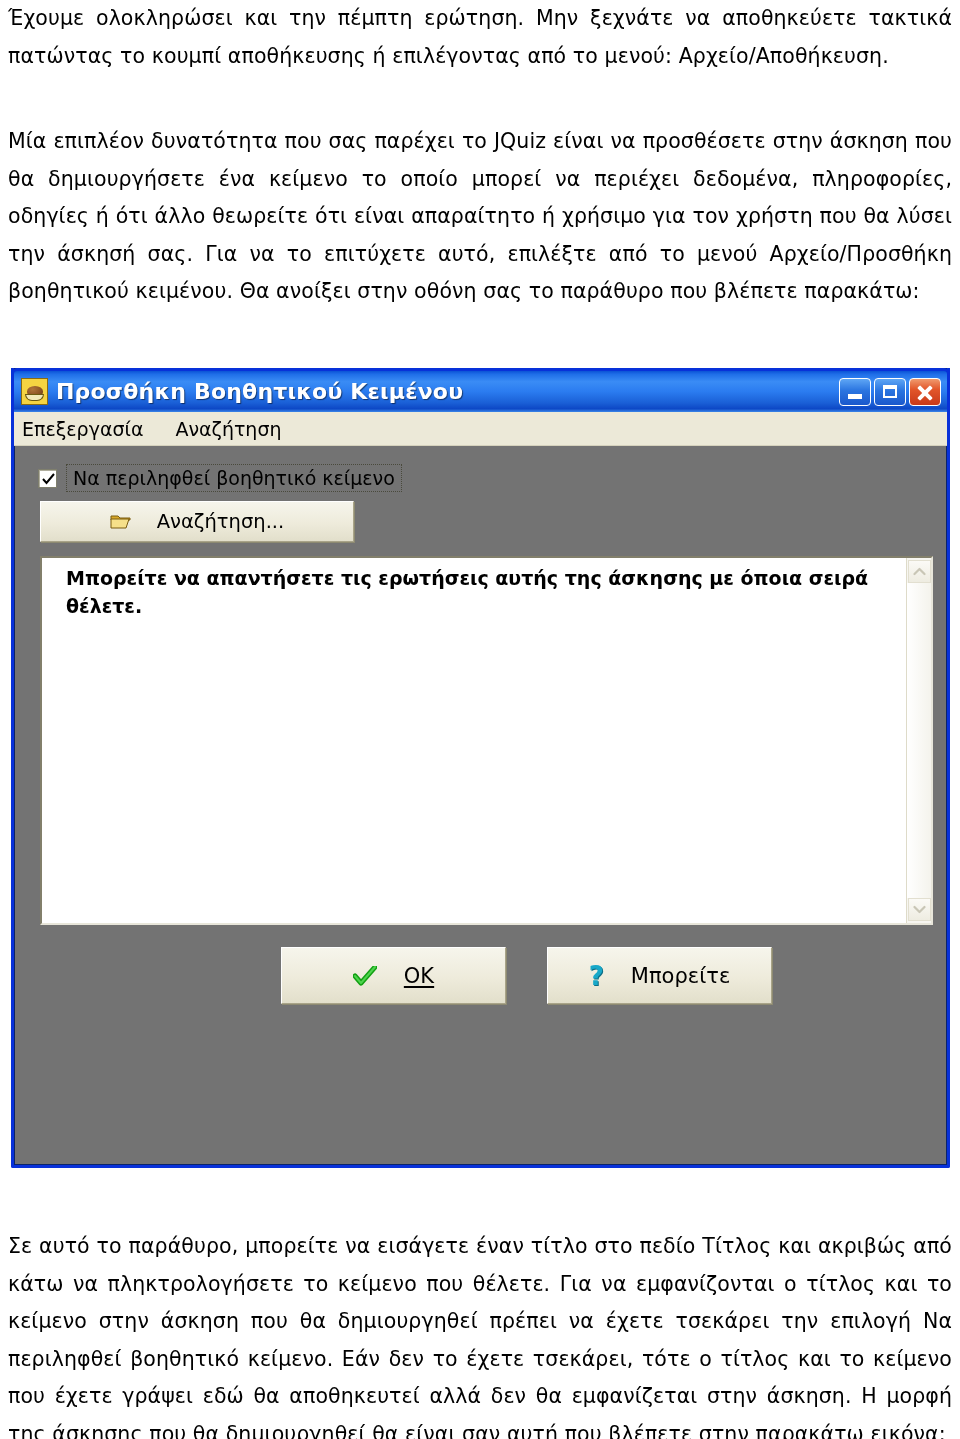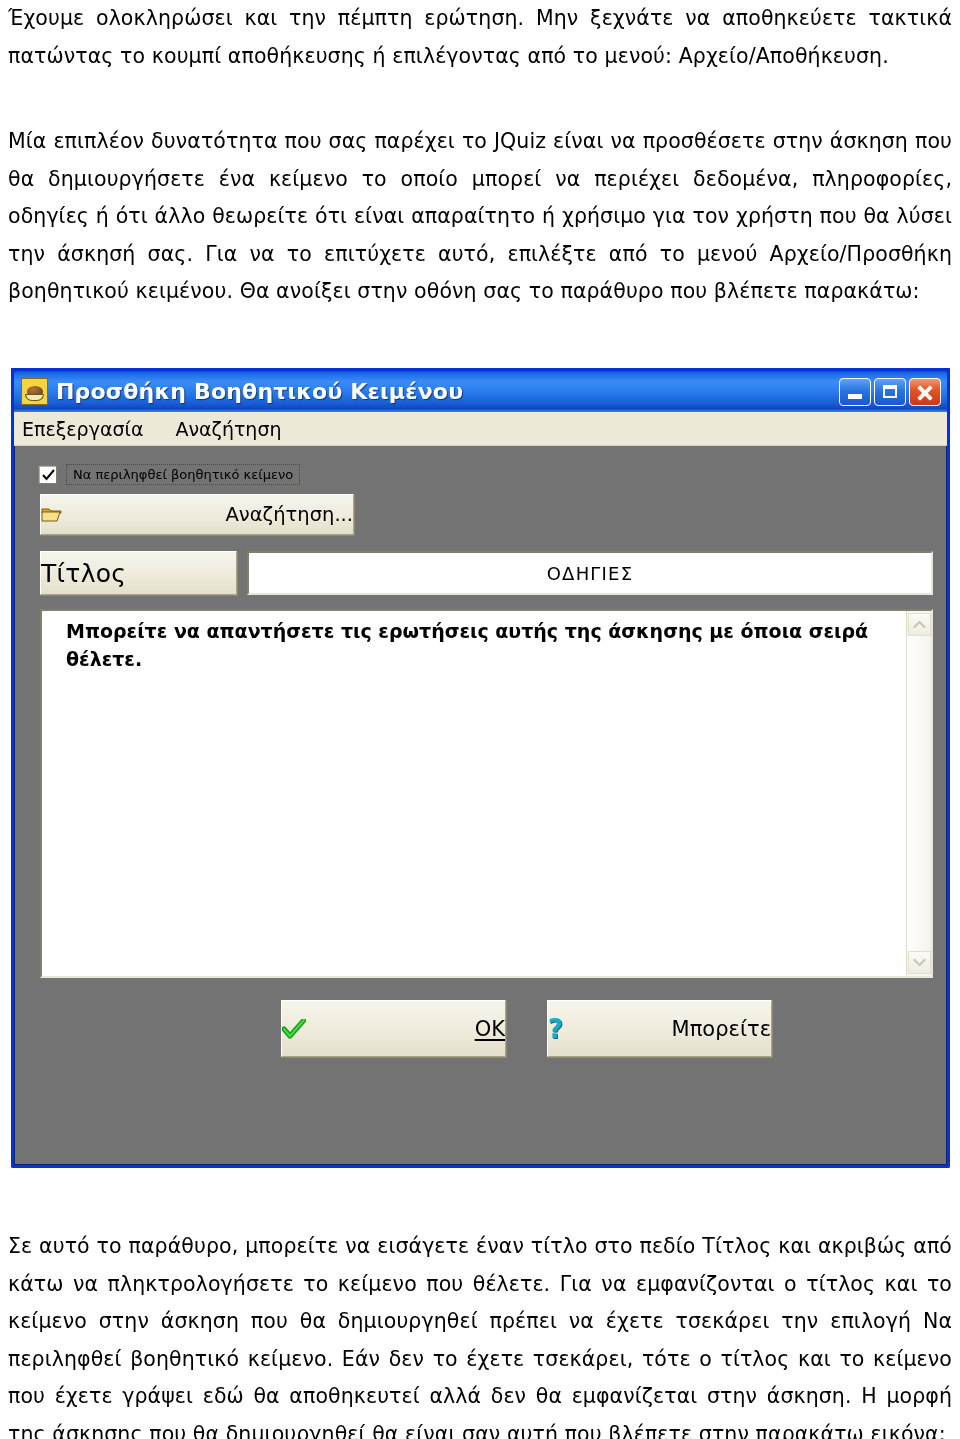--- a/index.html
+++ b/index.html
@@ -177,42 +177,42 @@
     background: #ffffff;
     border: 1px solid #7f7f6d;
     box-shadow: inset 1px 1px 0 #b0ae9e;
     position: relative;
     box-sizing: border-box;
     flex: 0 0 auto;
   }
   .checkbox svg { position: absolute; left: 2px; top: 2px; }
   .check-label {
     margin-left: 9px;
-    font-size: 13px;
+    font-size: 19px;
     padding: 2px 6px;
     border: 1px dotted #4a4a3c;
     white-space: nowrap;
   }
 
   .import-label {
     margin: 20px 0 0 12px;
     font-size: 19.5px;
   }
 
   .btn {
     background: linear-gradient(to bottom, #f6f5ec 0%, #eeebdb 55%, #e2dfcb 100%);
     border: 1px solid #a9a489;
     border-top-color: #ffffff;
     border-left-color: #ffffff;
     box-shadow: 1px 1px 0 #8d8a72;
     font-size: 19.5px;
     color: #000;
     display: flex;
     align-items: center;
-    justify-content: space-between;
+    justify-content: center;
     box-sizing: border-box;
     white-space: nowrap;
     gap: 15px;
   }
   .browse-btn {
     width: 314px; height: 41px;
     margin: 9px 0 0 12px;
   }
   .folder-icon { margin-right: 10px; display: inline-flex; }
 
@@ -354,24 +354,20 @@
     <div class="btn browse-btn">
       <span class="folder-icon">
         <svg width="22" height="18" viewBox="0 0 22 18" aria-hidden="true">
           <path d="M1 3 h7 l2 2 h10 v2 H1 z" fill="#d9a828" stroke="#7a5c10" stroke-width="1"></path>
           <path d="M1 6 h18 l-3 9 H1 z" fill="#f6e08a" stroke="#7a5c10" stroke-width="1"></path>
         </svg>
       </span>
       <span>Αναζήτηση...</span>
     </div>
 
-    <div class="title-row">
-      <div class="btn title-btn">Τίτλος</div>
-      <div class="title-field">ΟΔΗΓΙΕΣ</div>
-    </div>
 
     <div class="textarea-wrap">
       <div class="textarea-body">
         <p>Μπορείτε να απαντήσετε τις ερωτήσεις αυτής της άσκησης με όποια σειρά θέλετε.</p>
       </div>
       <div class="vscroll">
         <span class="scroll-arrow">
           <svg width="13" height="9" viewBox="0 0 13 9" aria-hidden="true">
             <path d="M1.5 7 L6.5 2 L11.5 7" stroke="#c9c6b6" stroke-width="2.2" fill="none" stroke-linecap="round" stroke-linejoin="round"></path>
           </svg>

